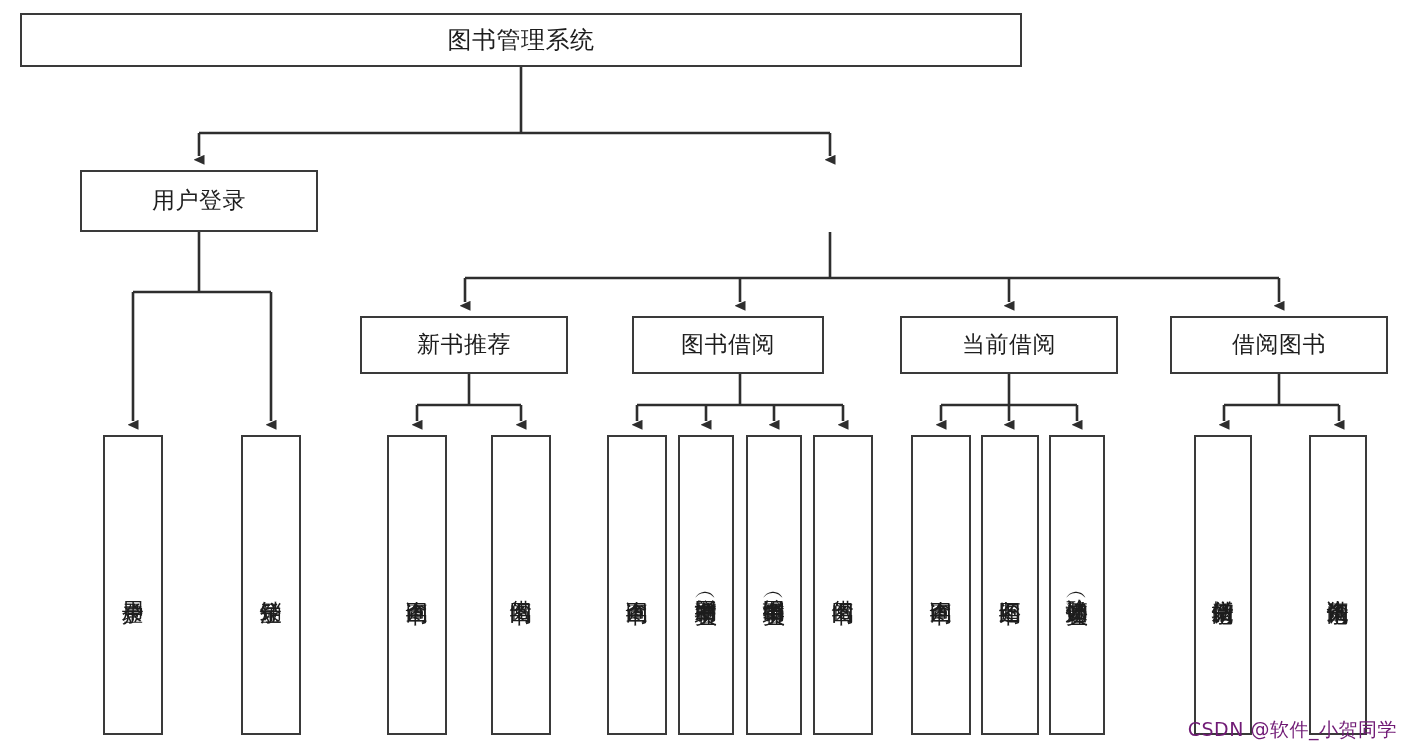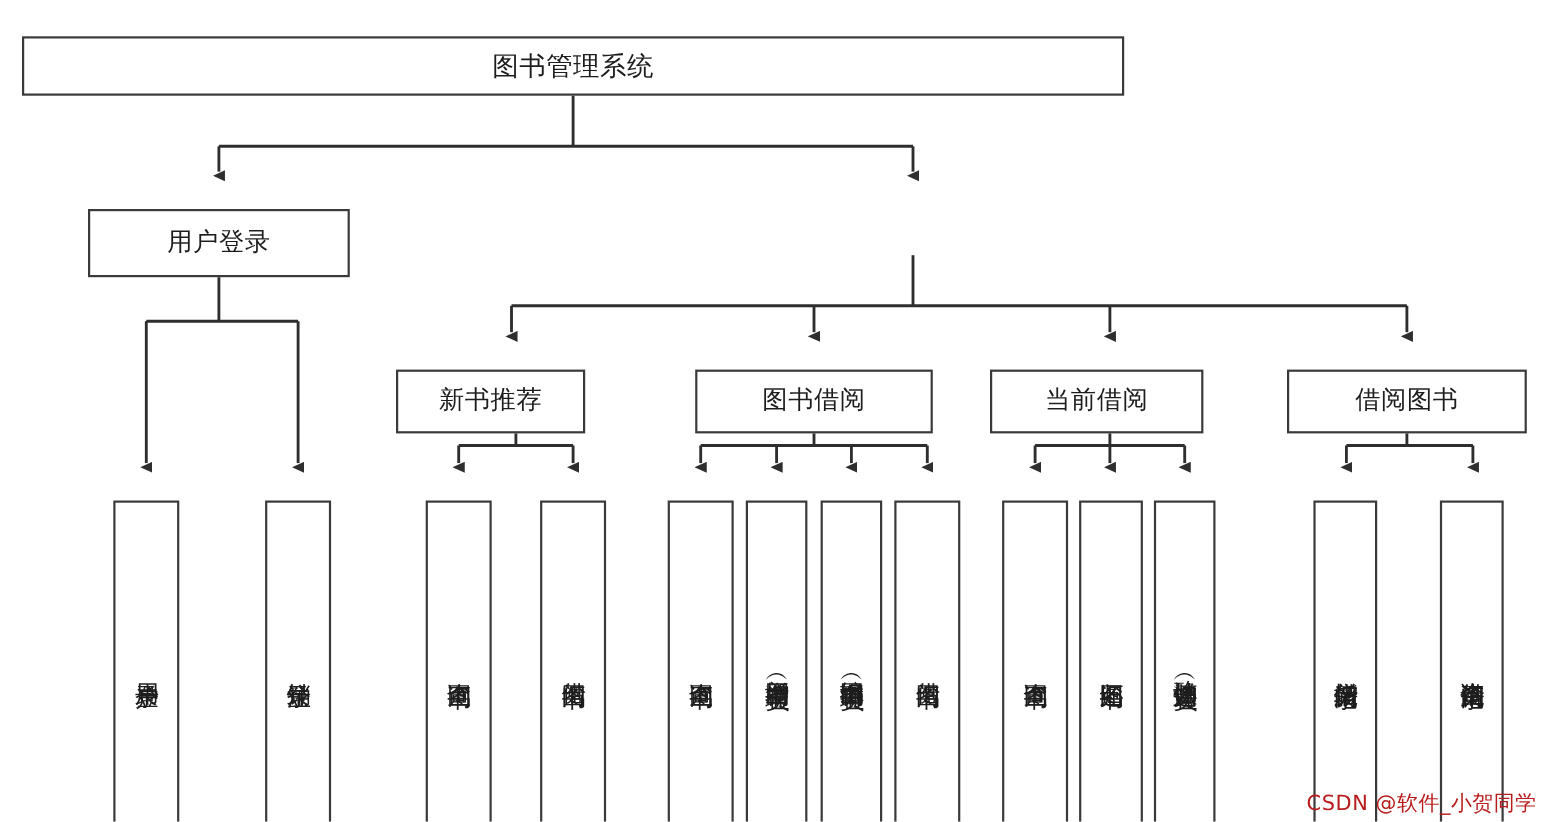--- a/index.html
+++ b/index.html
@@ -28,21 +28,20 @@
   .node {
     position: absolute;
     box-sizing: border-box;
     border: 2.5px solid #3a3a3a;
     background: #ffffff;
     display: flex;
     align-items: center;
     justify-content: center;
     color: #1d1d1d;
     z-index: 2;
-    margin-top: 20px;
   }
   .node .lbl {
     display: block;
     white-space: nowrap;
     line-height: 1.18;
   }
   
   .node.h .lbl {
     font-size: 23px;
     letter-spacing: 0.5px;
@@ -63,21 +62,21 @@
     line-height: 1.06;
     letter-spacing: 1px;
     white-space: normal;
     max-height: 290px;
   }
   #watermark {
     position: absolute;
     right: 8px;
     bottom: 4px;
     font-size: 19px;
-    color: #b91c1c;
+    color: #701a75;
     white-space: nowrap;
     z-index: 3;
     letter-spacing: 0.5px;
   }
 </style>
 </head>
 <body>
 
 <div id="canvas">
 
@@ -135,27 +134,27 @@
   </svg>
 
   <div class="node h root" style="left:20px; top:13px; width:1002px; height:54px;">
     <span class="lbl">图书管理系统</span>
   </div>
 
   <div class="node h" style="left:80px; top:170px; width:238px; height:62px;">
     <span class="lbl">用户登录</span>
   </div>
 
-  <div class="node h" style="left:360px; top:316px; width:172px; height:58px;">
+  <div class="node h" style="left:360px; top:316px; width:208px; height:58px;">
     <span class="lbl">新书推荐</span>
   </div>
-  <div class="node h" style="left:632px; top:316px; width:216px; height:58px;align-items:center;">
+  <div class="node h" style="left:632px; top:316px; width:192px; height:58px;align-items:center;">
     <span class="lbl">图书借阅</span>
   </div>
-  <div class="node h" style="left:900px; top:316px; width:194px; height:58px;">
+  <div class="node h" style="left:900px; top:316px; width:218px; height:58px;">
     <span class="lbl">当前借阅</span>
   </div>
   <div class="node h" style="left:1170px; top:316px; width:218px; height:58px;">
     <span class="lbl">借阅图书</span>
   </div>
 
   <div class="node v" style="left:103px; top:435px; width:60px; height:300px;">
     <span class="lbl">用户登录</span>
   </div>
   <div class="node v" style="left:241px; top:435px; width:60px; height:300px;">

